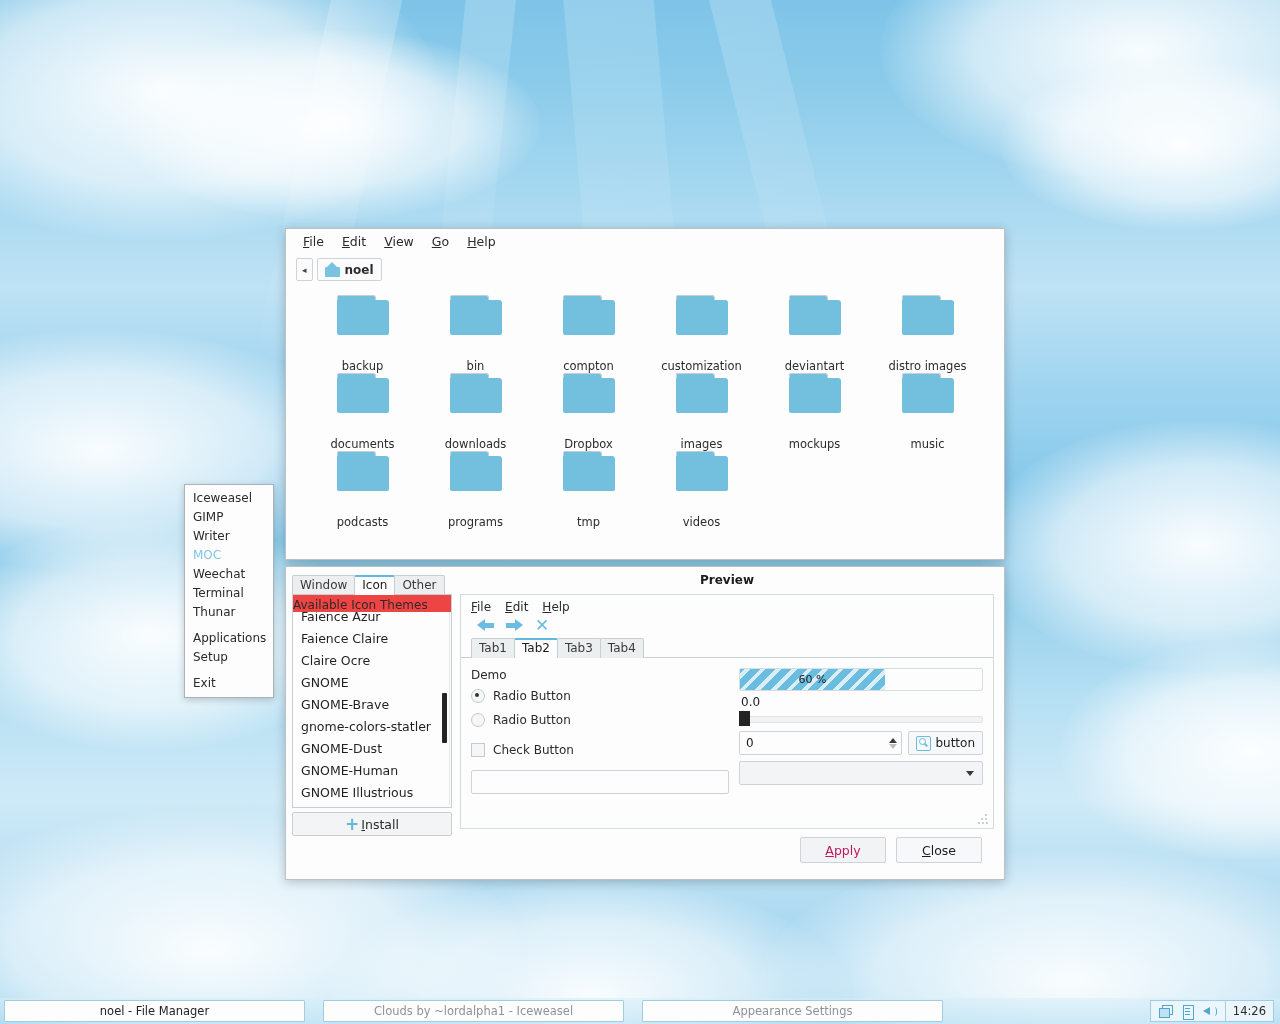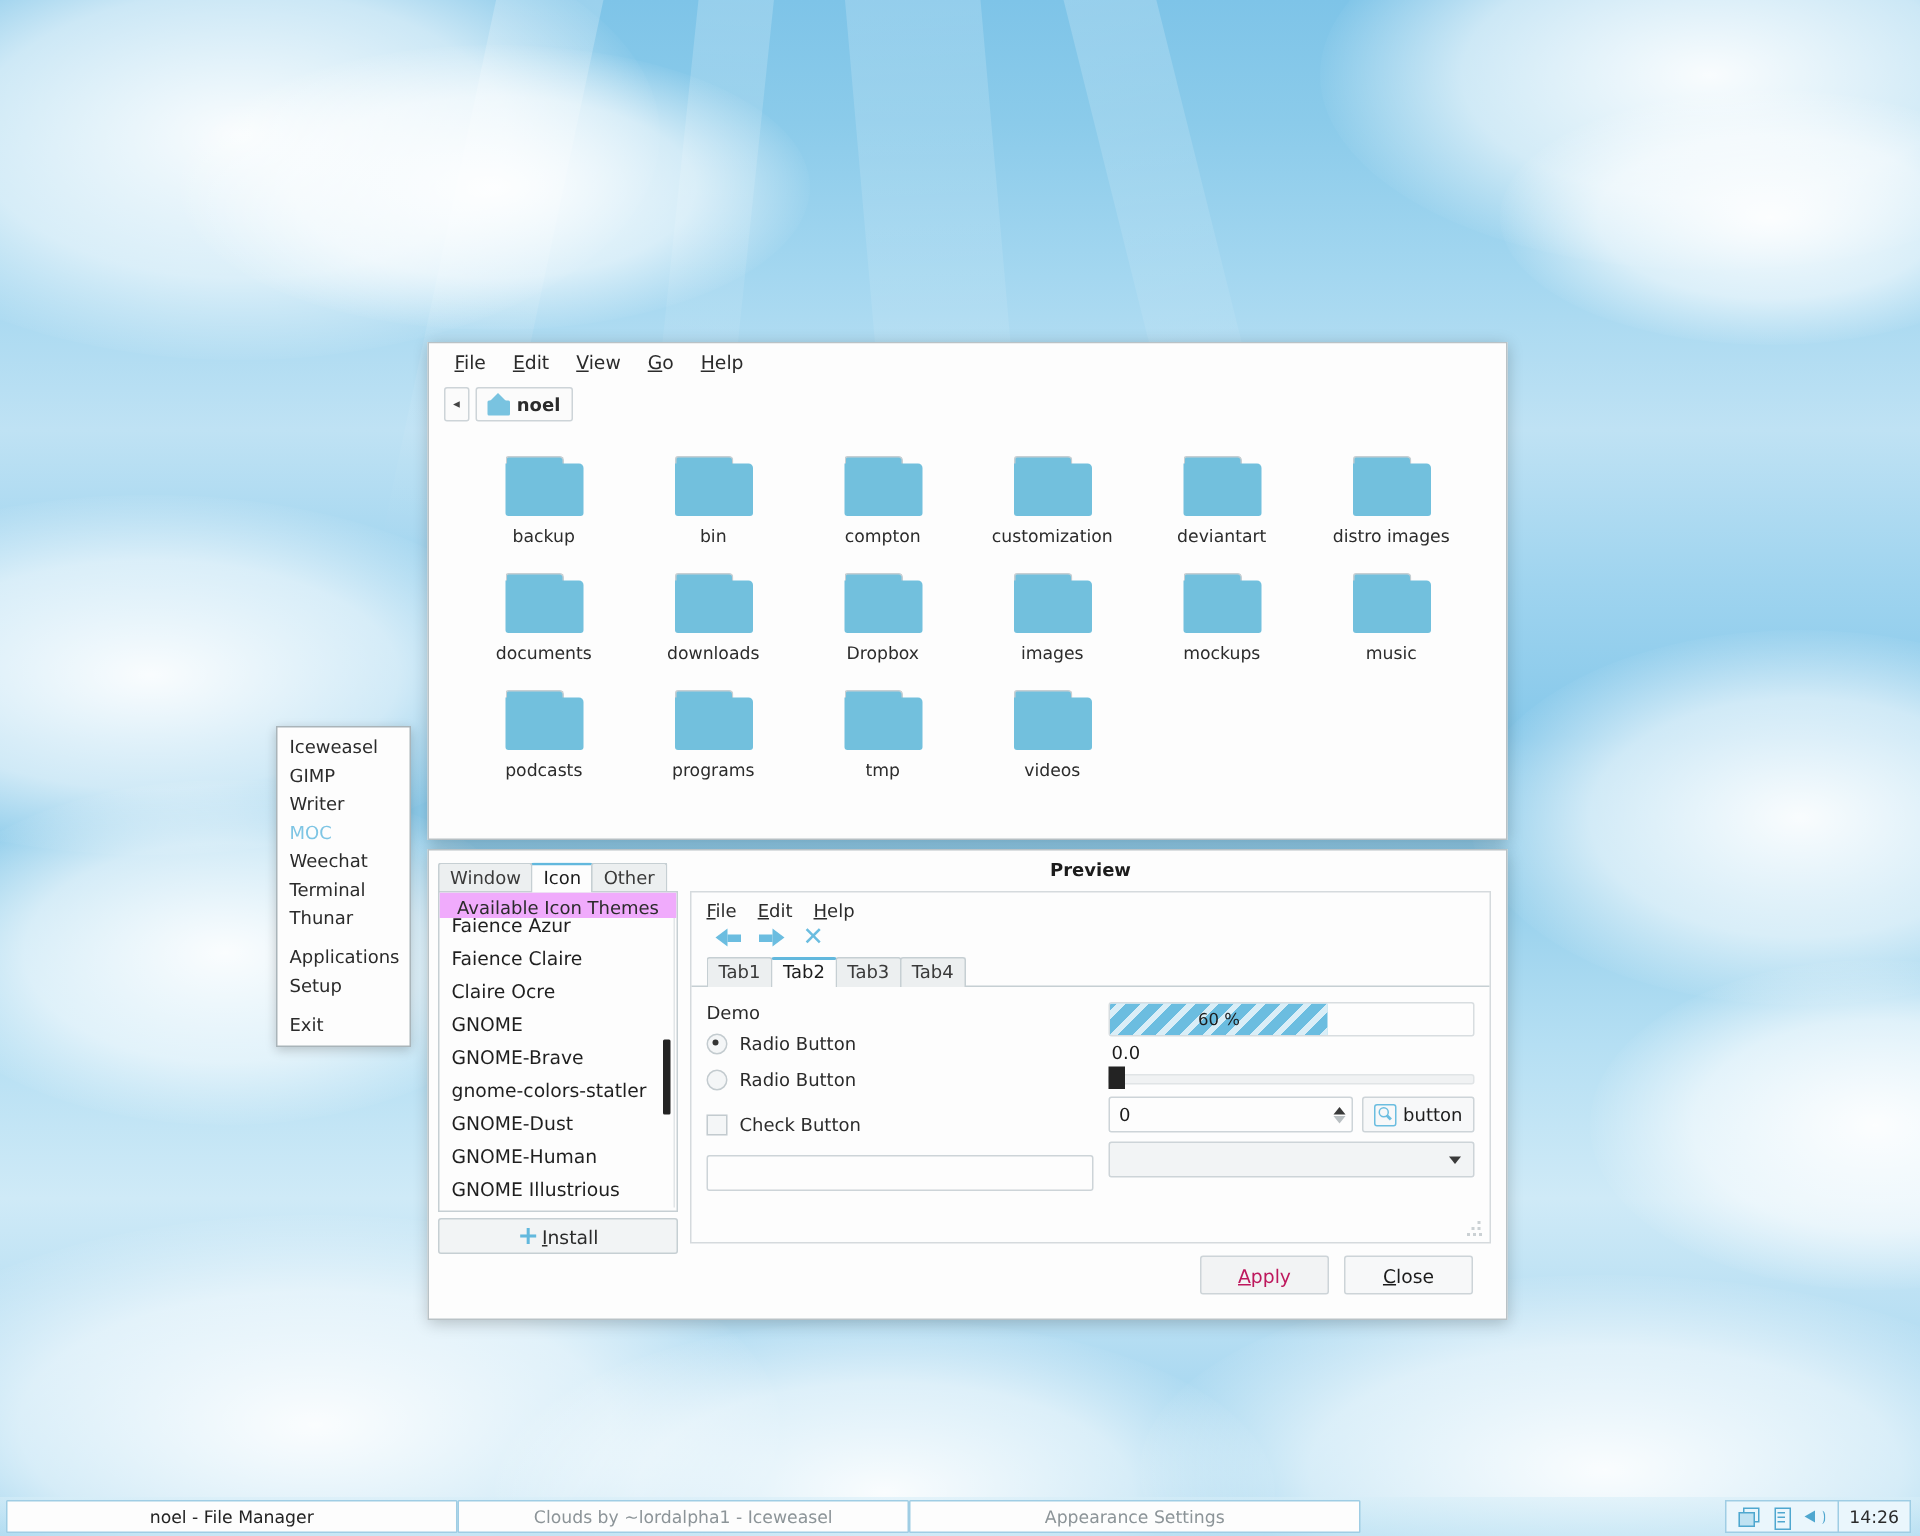--- a/index.html
+++ b/index.html
@@ -76,21 +76,21 @@
     border-left:6.5px solid transparent; border-right:6.5px solid transparent;
     border-bottom:6px solid #79c3e0;
   }
   .icon-grid {
     display: flex; flex-wrap: wrap;
     padding: 6px 20px 0 20px;
   }
   .fileitem {
     width: 113px; height: 78px;
     display: flex; flex-direction: column;
-    align-items: center; justify-content: center;
+    align-items: center; justify-content: space-between;
     font-size: 11.5px; color: #2c2c2c;
     cursor: default;
   }
   .folder {
     width: 52px; height: 40px; position: relative; margin-bottom: 7px;
   }
   .folder .tab {
     position: absolute; left: 0; top: 0; width: 23px; height: 7px;
     background: #72c0dd; border-radius: 2px 3px 0 0;
   }
@@ -127,23 +127,23 @@
     background: #fdfdfd; color: #1c1c1c;
     border-top: 2px solid #62b8dd; padding-top: 1px;
     position: relative; z-index: 2;
   }
   .listframe {
     border: 1px solid #c6cfd3; background: #fdfdfd;
     height: 212px; position: relative; overflow: hidden;
     margin-top: -1px;
   }
   .list-head {
-    text-align: center; font-size: 12px; color: #2b2b2b;
+    font-size: 12px; color: #2b2b2b;
     padding: 3px 0 0 0; position: absolute; top: 0; left: 0; right: 0;
-    background: #f0abfc; z-index: 2;
+    background: #ef4444; z-index: 2;
   }
   .list-items { padding-top: 11px; font-size: 12.5px; color: #1f1f1f; }
   .list-items .li { padding: 3px 8px; line-height: 16px; cursor: default; }
   .vscroll {
     position: absolute; right: 4px; top: 98px; width: 5px; height: 50px;
     background: #232323; border-radius: 1px;
   }
   .vtrough {
     position: absolute; right: 1px; top: 12px; width: 1px; bottom: 2px;
     background: #e2e6e8;
@@ -277,21 +277,21 @@
   }
   .dlgbtn.disabled { color: #be185d; background: #f2f3f4; }
 
   
   #taskbar {
     position: absolute; left: 0; bottom: 0; width: 1280px; height: 26px;
     display: flex; align-items: center; padding: 0 4px; box-sizing: border-box;
     background: linear-gradient(180deg, rgba(215,238,248,0.55), rgba(185,225,243,0.55));
   }
   .taskitem {
-    height: 20px; flex: 0 0 299px; margin-right: 0;
+    height: 20px; flex: 0 0 299px; margin-right: 18px;
     border: 1px solid #9fcde4; background: #fdfdfd;
     display: flex; align-items: center; justify-content: center;
     font-size: 11.5px; color: #8c9498; border-radius: 1px;
   }
   .taskitem.active { color: #232323; }
   .tray { margin-left: auto; display: flex; align-items: center; height: 20px; }
   .traybox {
     display: flex; align-items: center; gap: 8px; padding: 0 8px; height: 20px;
     background: #eaf6fc; border: 1px solid #9fcde4;
   }

